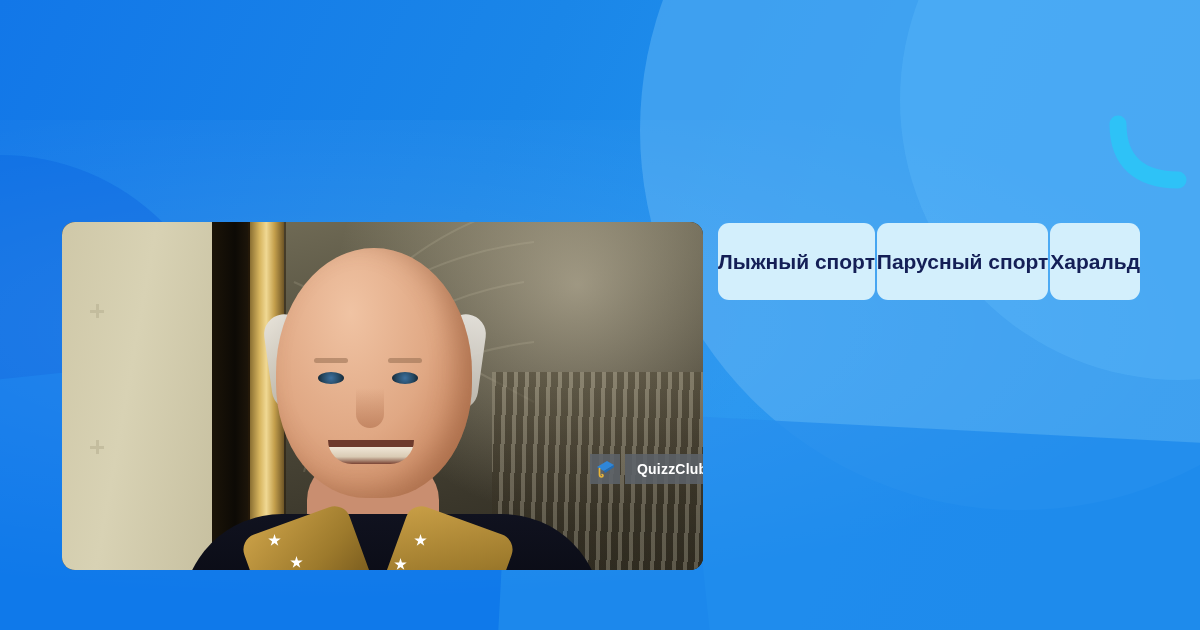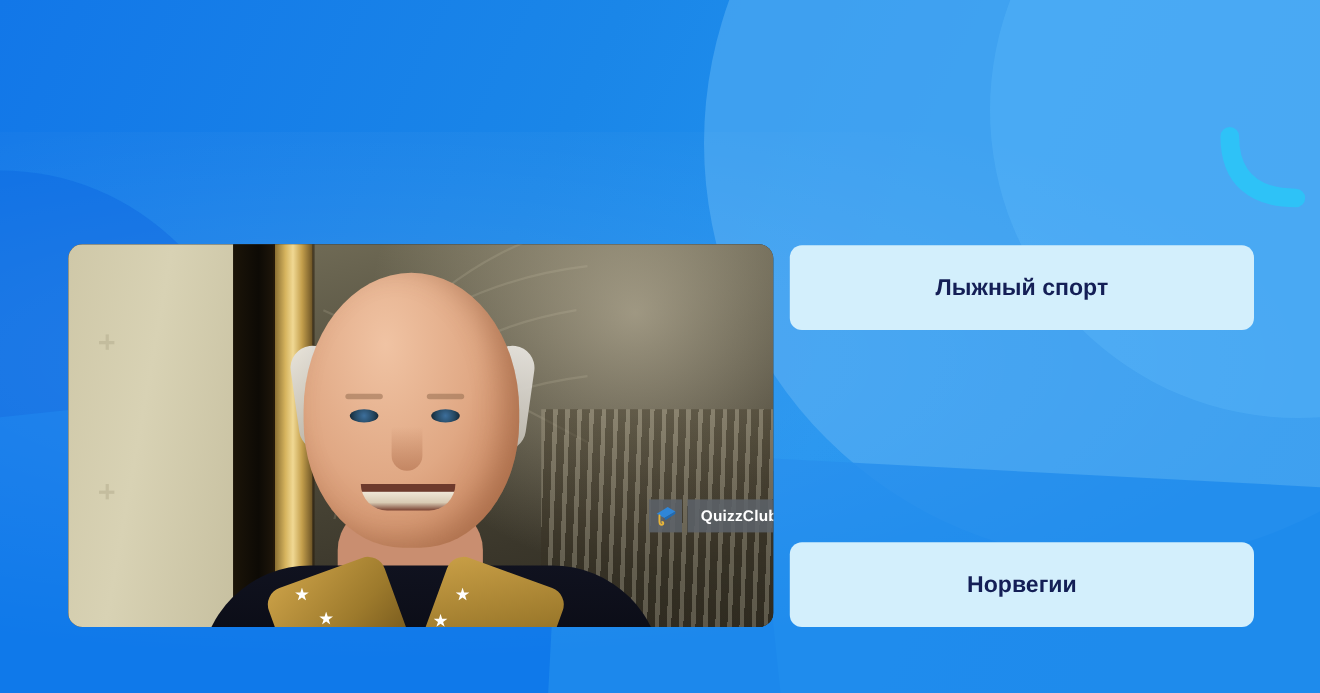--- a/index.html
+++ b/index.html
@@ -217,21 +217,21 @@
     color:#fff; font-size:14px; font-weight:bold;
     display:flex; align-items:center;
     letter-spacing:.2px;
   }
 
   
   #answers {
     position:absolute;
     left:718px; top:223px;
     width:422px; height:347px;
-    display:flex; flex-direction:column; justify-content:space-between;
+    display:flex; flex-direction:row; justify-content:space-between;
   }
   .answer-option {
     height:77px;
     background:#d3effc;
     border-radius:11px;
     display:flex; align-items:center; justify-content:center;
     color:#141f56;
     font-size:21px;
     font-weight:bold;
     cursor:pointer;
@@ -304,16 +304,17 @@
           <path d="M10 13 L20 7 L20 9 L11 15 Z" fill="#1f6bb5"></path>
           <path d="M5.5 10.5 L5.5 16 Q5.5 19 7.5 19 Q9 19 9 17.5 Q9 16.5 8 16.5" fill="none" stroke="#e8b53a" stroke-width="1.7" stroke-linecap="round"></path>
         </svg>
       </div>
       <div id="watermark-label">QuizzClub</div>
     </div>
   </div>
 
   <div id="answers">
     <div class="answer-option">Лыжный спорт</div>
-    <div class="answer-option">Норвегии</div>
+    <div class="answer-option">Парусный спорт</div>
+    <div class="answer-option">Харальд</div>
   </div>
 
 </div>
 
 </body></html>

